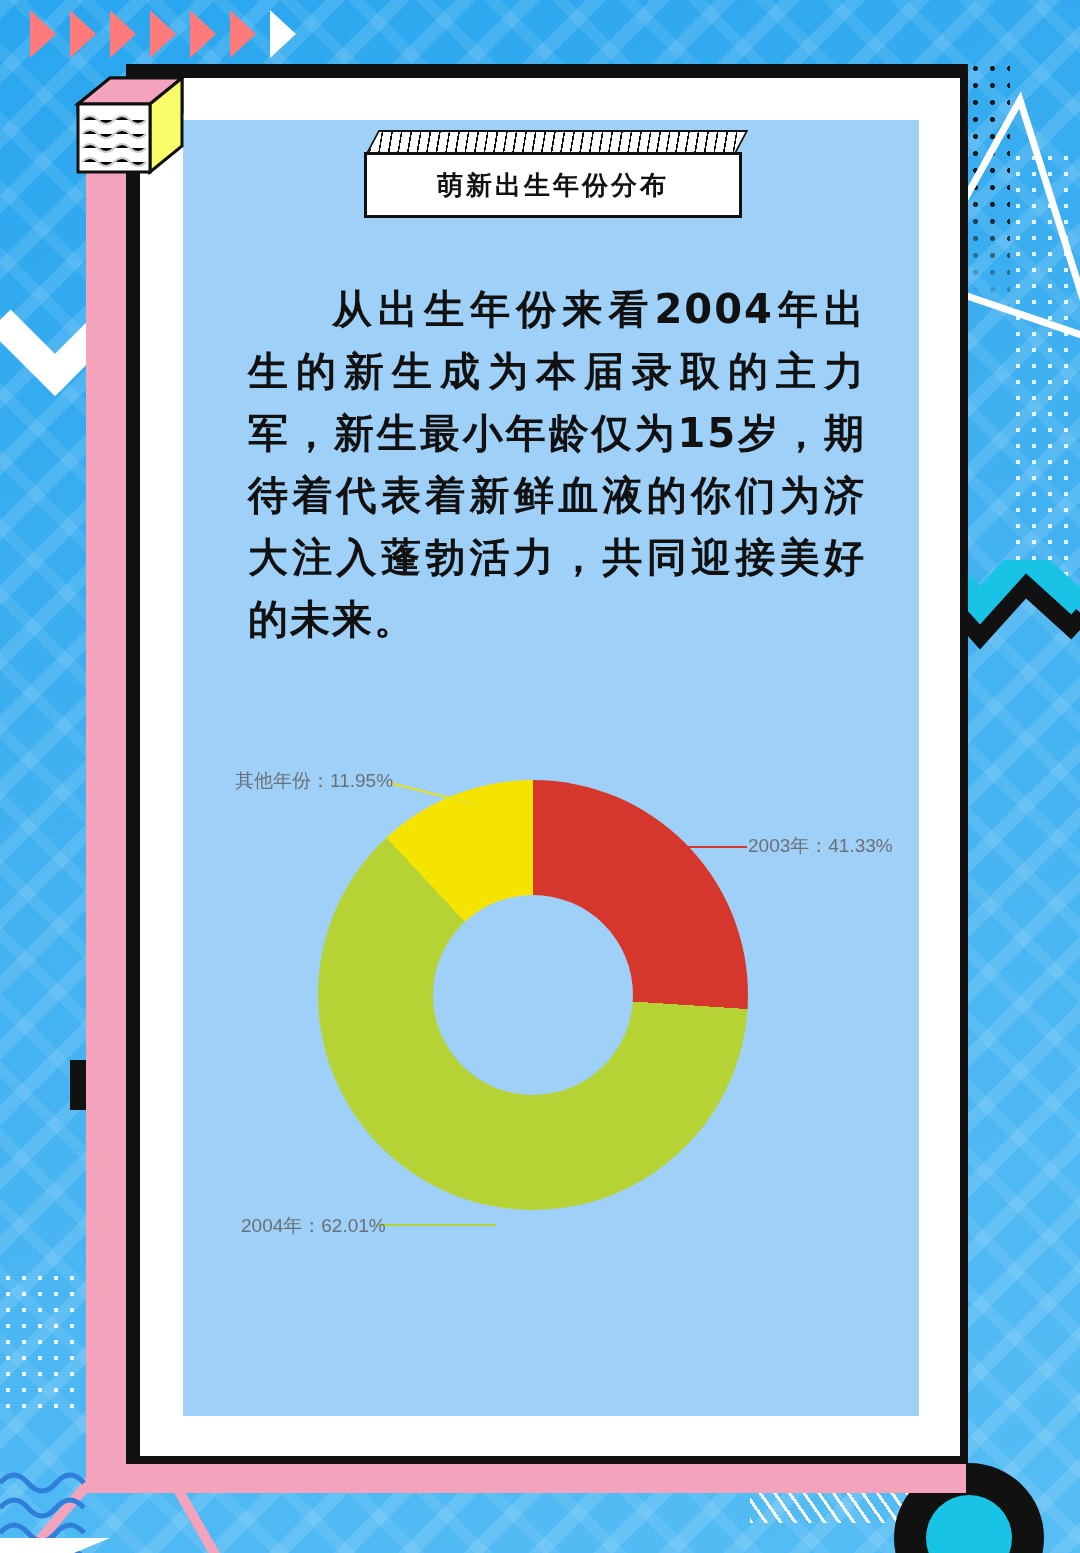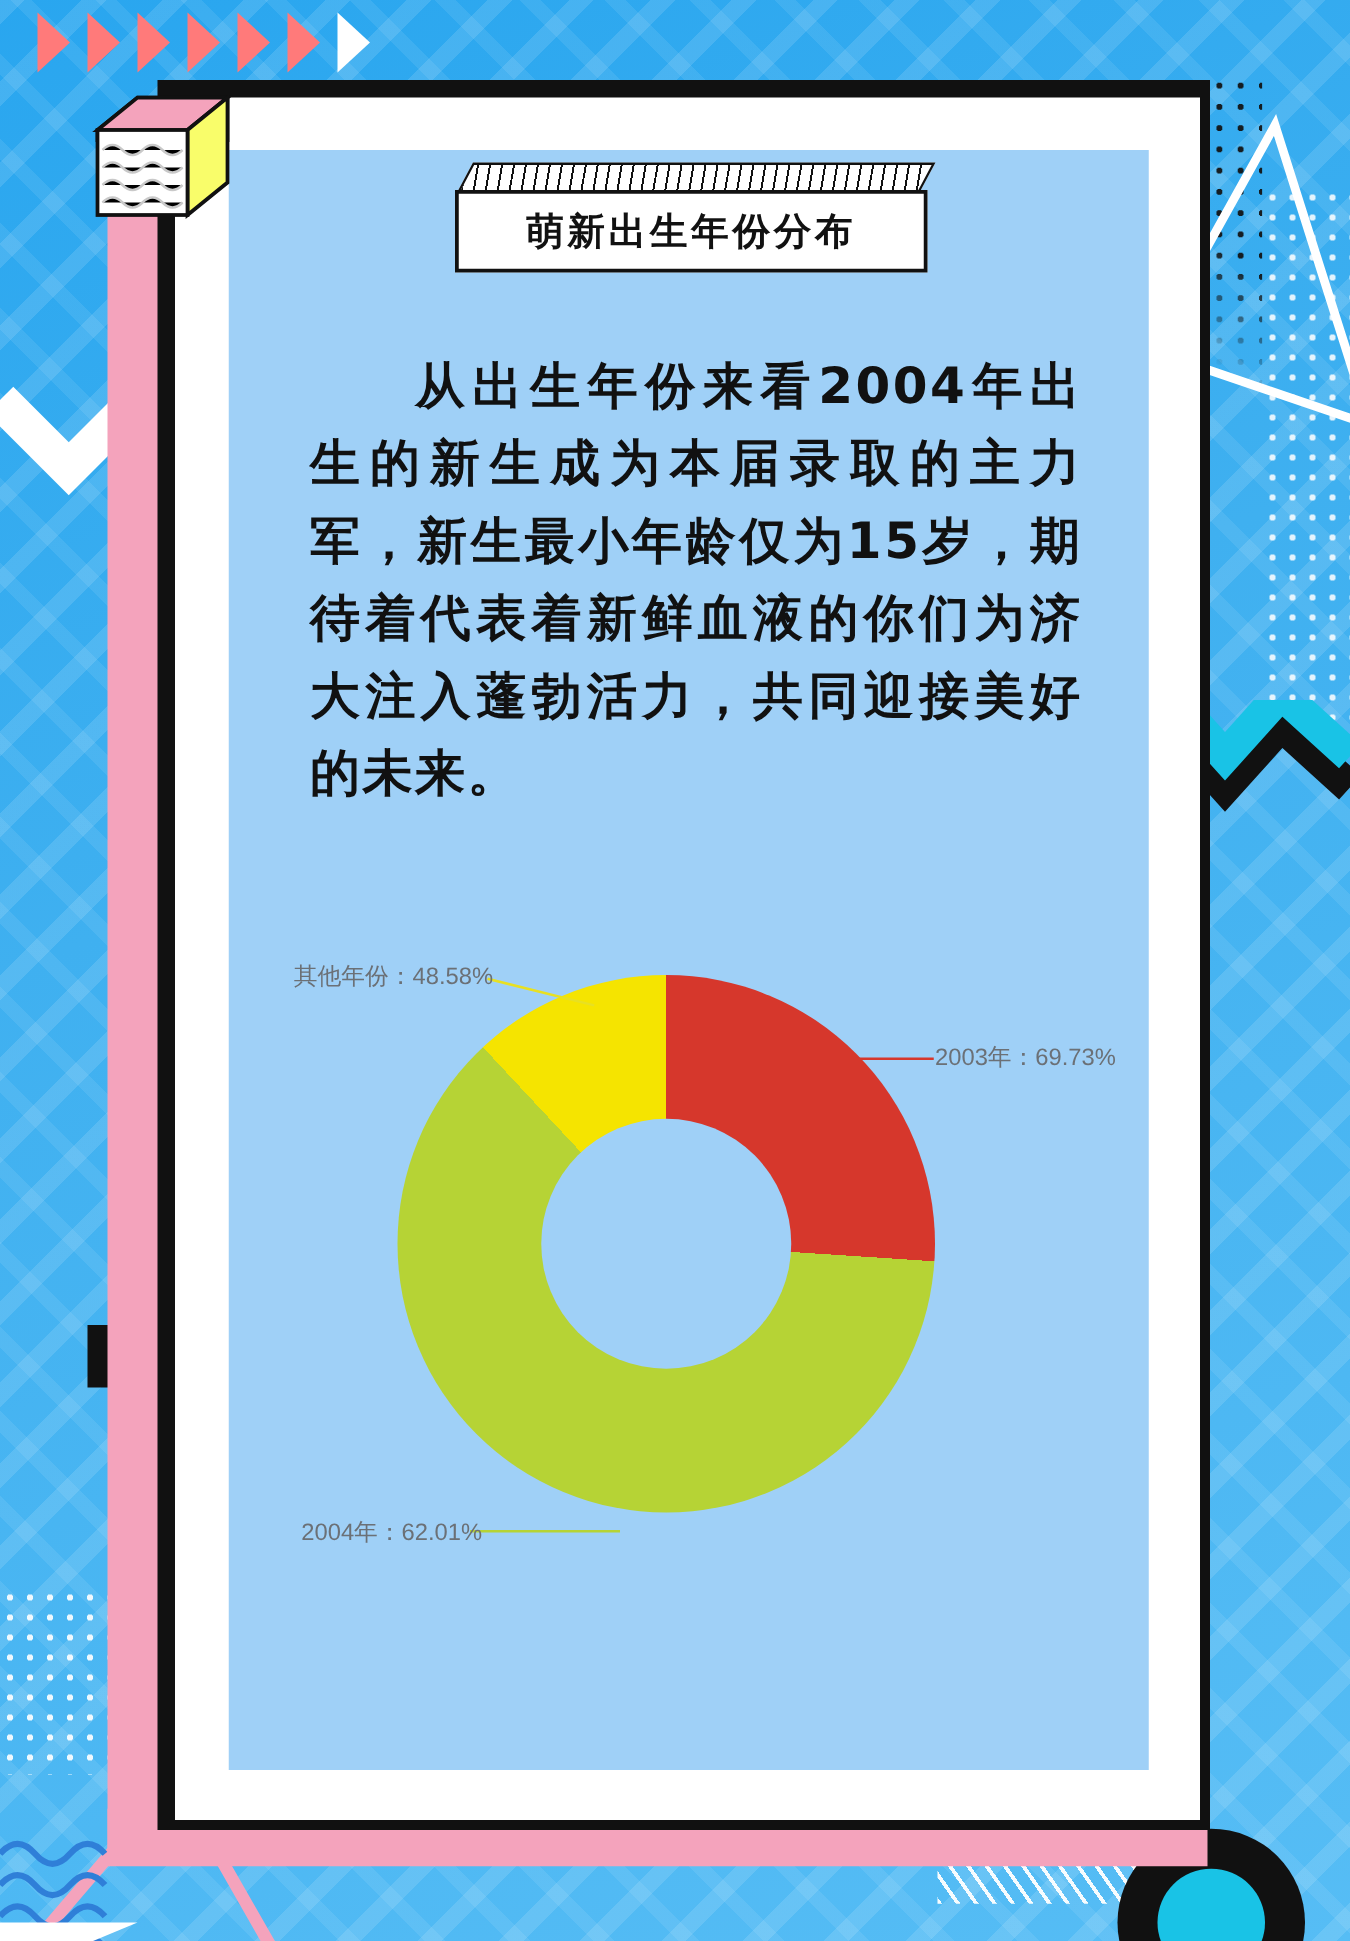--- a/index.html
+++ b/index.html
@@ -202,21 +202,21 @@
     background: #fff;
     border: 3px solid #111;
     box-sizing: border-box;
     display: flex;
     align-items: center;
     justify-content: center;
   }
   .title-text {
     font-family: "DejaVu Sans", "Liberation Sans", sans-serif;
     font-weight: bold;
-    font-size: 30px;
+    font-size: 26px;
     letter-spacing: 3px;
     color: #111;
   }
 
   
   .para {
     position: absolute;
     left: 248px; top: 278px;
     width: 618px;
     font-family: "DejaVu Sans", "Liberation Sans", sans-serif;
@@ -355,18 +355,18 @@
 
   <div class="chart-area">
     <div class="donut" id="donut" style="background: conic-gradient(rgb(214, 55, 44) 0deg, rgb(214, 55, 44) 93.74deg, rgb(182, 211, 53) 93.74deg, rgb(182, 211, 53) 316.98deg, rgb(245, 228, 0) 316.98deg, rgb(245, 228, 0) 360deg);">
       <div class="donut-hole"></div>
     </div>
 
     <div class="leader other"></div>
     <div class="leader y2003"></div>
     <div class="leader y2004"></div>
 
-    <div class="label lbl-other">其他年份：48.58%</div>
-    <div class="label lbl-2003">2003年：69.73%</div>
+    <div class="label lbl-other">其他年份：11.95%</div>
+    <div class="label lbl-2003">2003年：41.33%</div>
     <div class="label lbl-2004">2004年：62.01%</div>
   </div>
 
 </div>
 
 </body></html>

